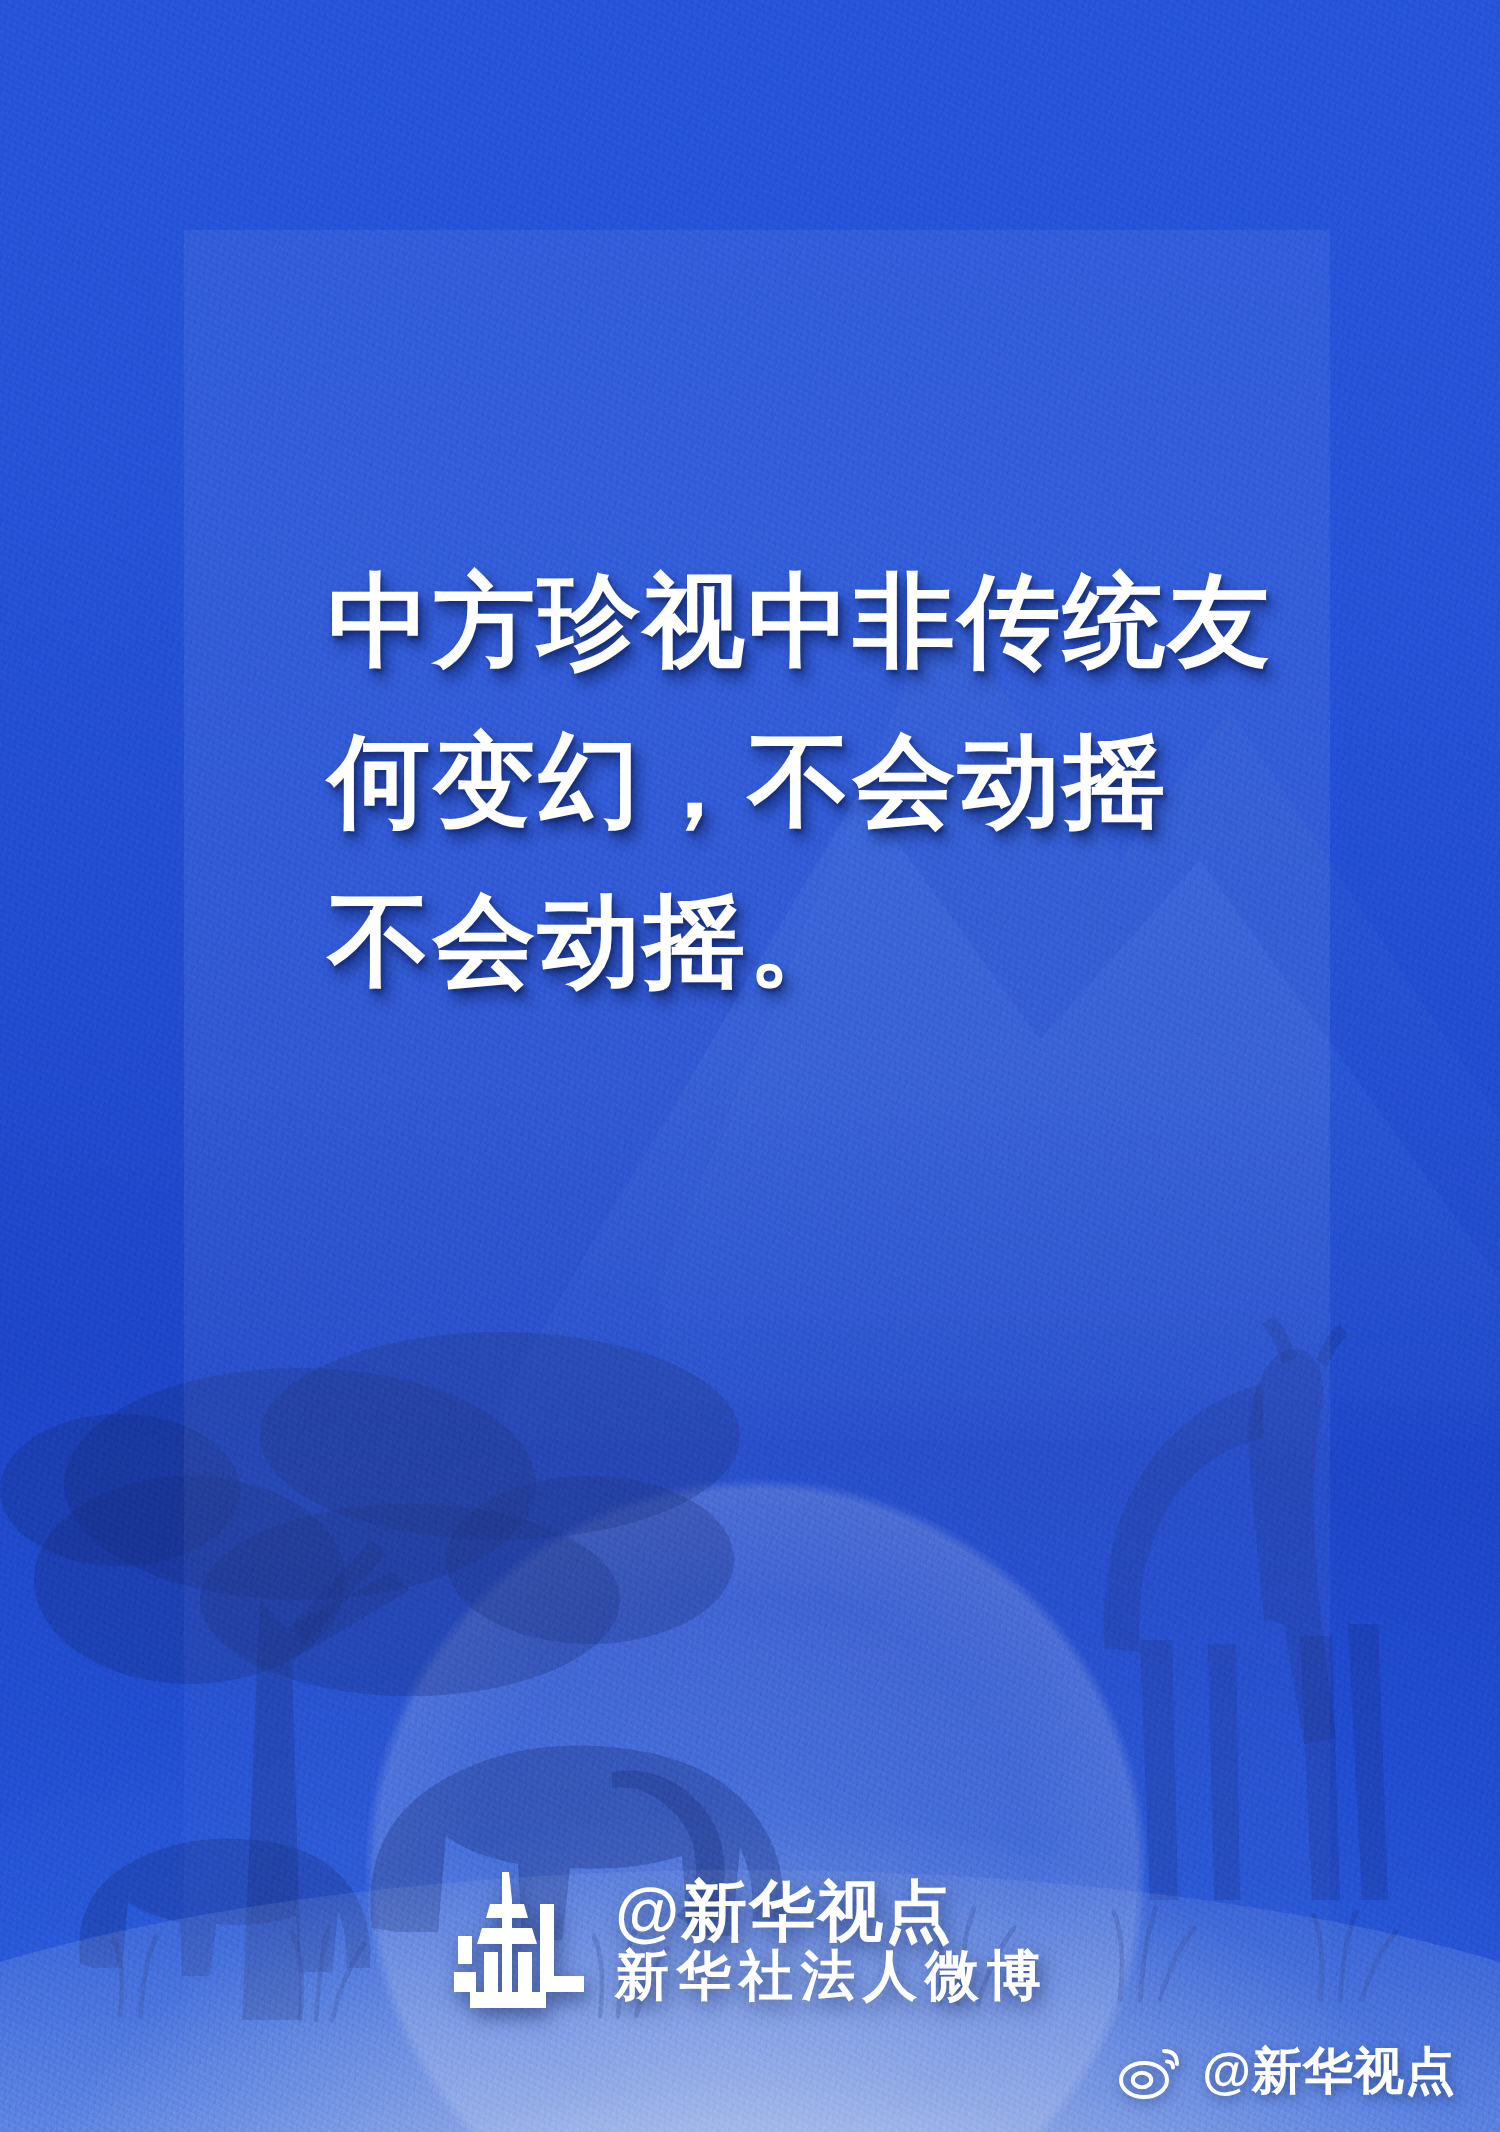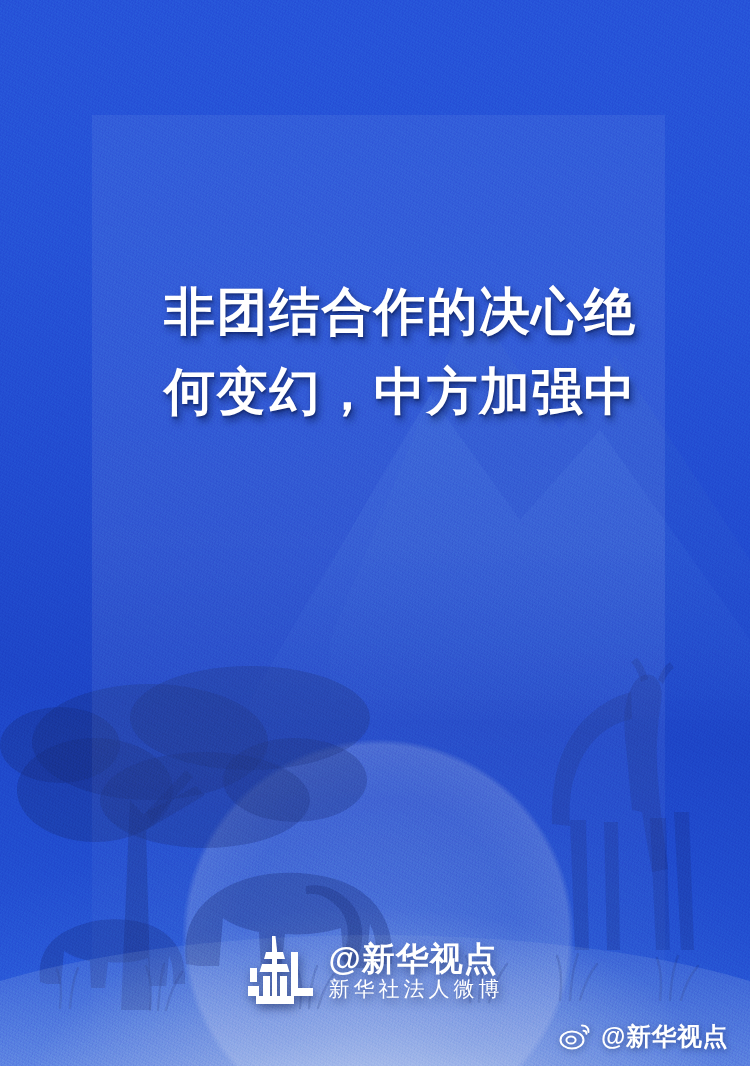--- a/index.html
+++ b/index.html
@@ -70,21 +70,21 @@
     z-index:8;
   }
   .logo-mark{width:68px;height:72px;flex:0 0 auto;
     filter:drop-shadow(2px 4px 5px rgba(6,20,70,.5));}
   .logo-text{display:flex;flex-direction:column;gap:3px;
     filter:drop-shadow(2px 4px 5px rgba(6,20,70,.5));}
   .logo-title{
     font-size:33px;font-weight:700;color:#fff;letter-spacing:1px;line-height:1;
   }
   .logo-sub{
-    font-size:21px;font-weight:400;color:#fff;letter-spacing:4px;line-height:1;text-align:center;
+    font-size:27px;font-weight:700;color:#fff;letter-spacing:4px;line-height:1;text-align:center;
   }
 
   
   .watermark{
     position:absolute;right:22px;bottom:16px;
     display:flex;align-items:center;gap:8px;
     z-index:9;
     filter:drop-shadow(1px 2px 3px rgba(10,28,80,.45));
   }
   .wm-icon{width:34px;height:28px;flex:0 0 auto;}
@@ -174,22 +174,23 @@
   <div class="grain">
     <svg width="750" height="1066" xmlns="http://www.w3.org/2000/svg" aria-hidden="true">
       <filter id="nz">
           <feTurbulence type="fractalNoise" baseFrequency="0.9" numOctaves="3" stitchTiles="stitch"></feTurbulence>
         </filter>
       <rect width="750" height="1066" filter="url(#nz)" opacity="0.55"></rect>
     </svg>
   </div>
 
   <div class="quote">
-    <div class="line">非团结合作的决心绝</div>
-    <div class="line">何变幻，中方加强中</div>
+    <div class="line">中方珍视中非传统友</div>
+    <div class="line">何变幻，不会动摇</div>
+    <div class="line">不会动摇。</div>
   </div>
 
   <div class="logo-lockup">
     <svg class="logo-mark" viewBox="0 0 68 72" xmlns="http://www.w3.org/2000/svg" aria-hidden="true">
       <g fill="#ffffff">
 
         <path d="M25 2 L28.5 2 L30 16 L30 62 L25 62 Z"></path>
 
         <path d="M19 18 L36 18 L38 25 L17 25 Z"></path>
         <path d="M15 30 L40 30 L42.5 38 L12.5 38 Z"></path>

